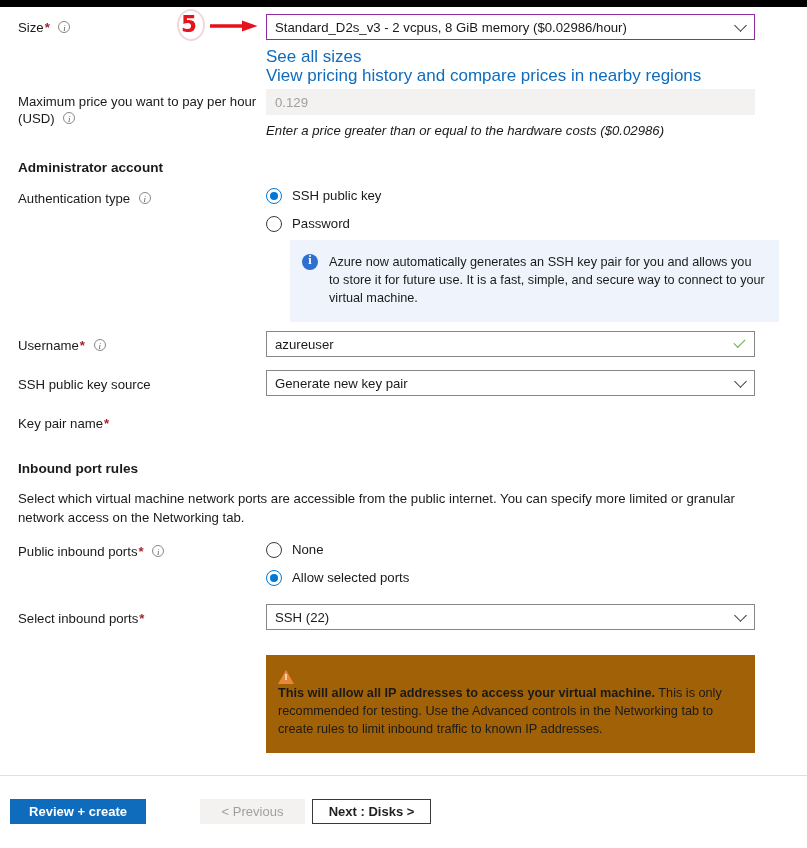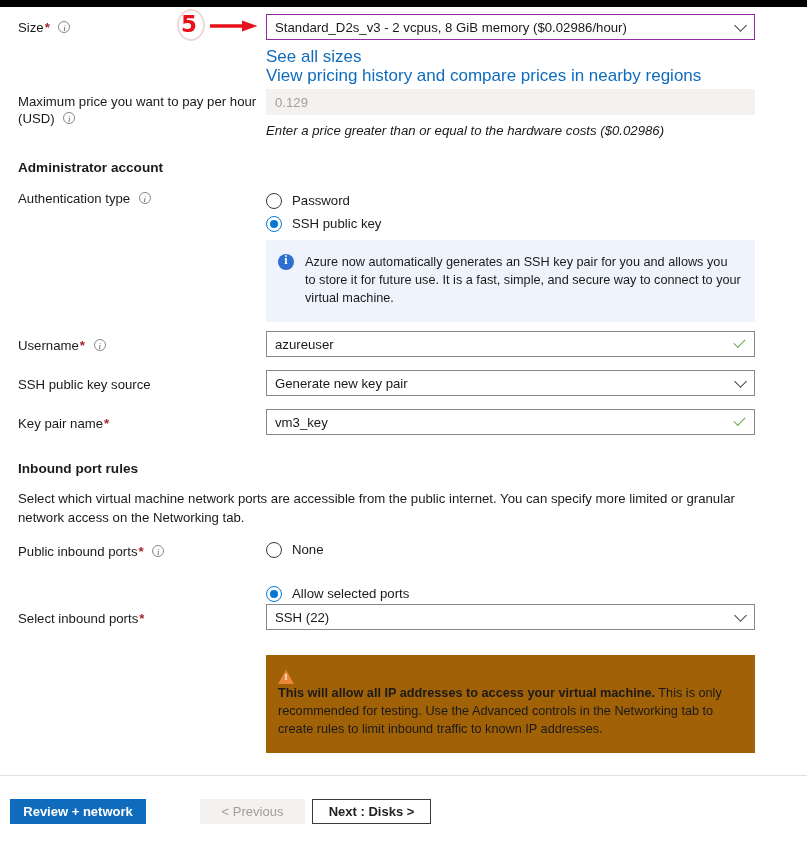--- a/index.html
+++ b/index.html
@@ -101,21 +101,21 @@
     width: 8px; height: 8px; margin: -4px 0 0 -4px;
     border-radius: 50%; background: #0078d4;
   }
   .radio .rlabel { font-size: 13.2px; color: #1b1a19; }
 
   
   .msgbox {
     position: absolute; left: 266px; width: 489px;
     display: flex; padding: 13px 14px 15px 12px;
   }
-  .msgbox.info { background: #eff4fc; }
+  .msgbox.info { background: #eff4fc; margin-left: 24px; }
   .msgbox.warn { background: #a16207; flex-direction: column; }
   .msgbox .mtext { font-size: 12.7px; line-height: 18px; color: #1b1a19; }
   .msgbox .mtext b { font-weight: 700; }
 
   .icon-info {
     flex: 0 0 auto; width: 16px; height: 16px; border-radius: 50%;
     background: #2f6fd0; margin-right: 11px; margin-top: 1px; position: relative;
   }
   .icon-info::after {
     content: "i"; position: absolute; left: 0; right: 0; top: -1px;
@@ -218,27 +218,27 @@
   <div class="section-title" style="top:160px;">Administrator account</div>
 
   <div class="row" style="top:190px;">
     <div class="label">
       <span>Authentication type</span>
       <span class="info-i"></span>
     </div>
   </div>
 
   <div class="ctrl" style="top:184px;">
+    <div class="radio sel">
+      <span class="dot"></span>
+      <span class="rlabel">SSH public key</span>
+    </div>
     <div class="radio" style="margin-top:5px;">
       <span class="dot"></span>
       <span class="rlabel">Password</span>
-    </div>
-    <div class="radio sel">
-      <span class="dot"></span>
-      <span class="rlabel">SSH public key</span>
     </div>
   </div>
 
   <div class="msgbox info" style="top:240px;">
     <span class="icon-info"></span>
     <span class="mtext">Azure now automatically generates an SSH key pair for you and allows you to store it for future use. It is a fast, simple, and secure way to connect to your virtual machine.</span>
   </div>
 
   <div class="row" style="top:337px;">
     <div class="label">
@@ -263,43 +263,37 @@
       <span class="val">Generate new key pair</span>
       <span class="chev"></span>
     </div>
   </div>
 
   <div class="row" style="top:415px;">
     <div class="label">
       <span>Key pair name</span><span class="req">*</span>
     </div>
   </div>
-  <div class="ctrl" style="top:409px;">
-    <div class="field">
-      <span class="val">vm3_key</span>
-      <span class="check"></span>
-    </div>
-  </div>
 
   <div class="section-title" style="top:461px;">Inbound port rules</div>
   <div class="section-desc" style="top:489px;">Select which virtual machine network ports are accessible from the public internet. You can specify more limited or granular network access on the Networking tab.</div>
 
   <div class="row" style="top:543px;">
     <div class="label">
       <span>Public inbound ports</span><span class="req">*</span>
       <span class="info-i"></span>
     </div>
   </div>
 
   <div class="ctrl" style="top:538px;">
     <div class="radio">
       <span class="dot"></span>
       <span class="rlabel">None</span>
     </div>
-    <div class="radio sel" style="margin-top:21px;">
+    <div class="radio sel" style="margin-top:5px;">
       <span class="dot"></span>
       <span class="rlabel">Allow selected ports</span>
     </div>
   </div>
 
   <div class="row" style="top:610px;">
     <div class="label">
       <span>Select inbound ports</span><span class="req">*</span>
     </div>
   </div>
@@ -309,17 +303,17 @@
       <span class="chev"></span>
     </div>
   </div>
 
   <div class="msgbox warn" style="top:655px;">
     <span class="icon-warn"></span>
     <span class="mtext"><b>This will allow all IP addresses to access your virtual machine.</b><span> This is only recommended for testing.  Use the Advanced controls in the Networking tab to create rules to limit inbound traffic to known IP addresses.</span></span>
   </div>
 
   <div class="footer-rule"></div>
-  <div class="btn btn-primary">Review + network</div>
+  <div class="btn btn-primary">Review + create</div>
   <div class="btn btn-disabled">&lt; Previous</div>
   <div class="btn btn-default">Next : Disks &gt;</div>
 
 </div>
 
 </body></html>

